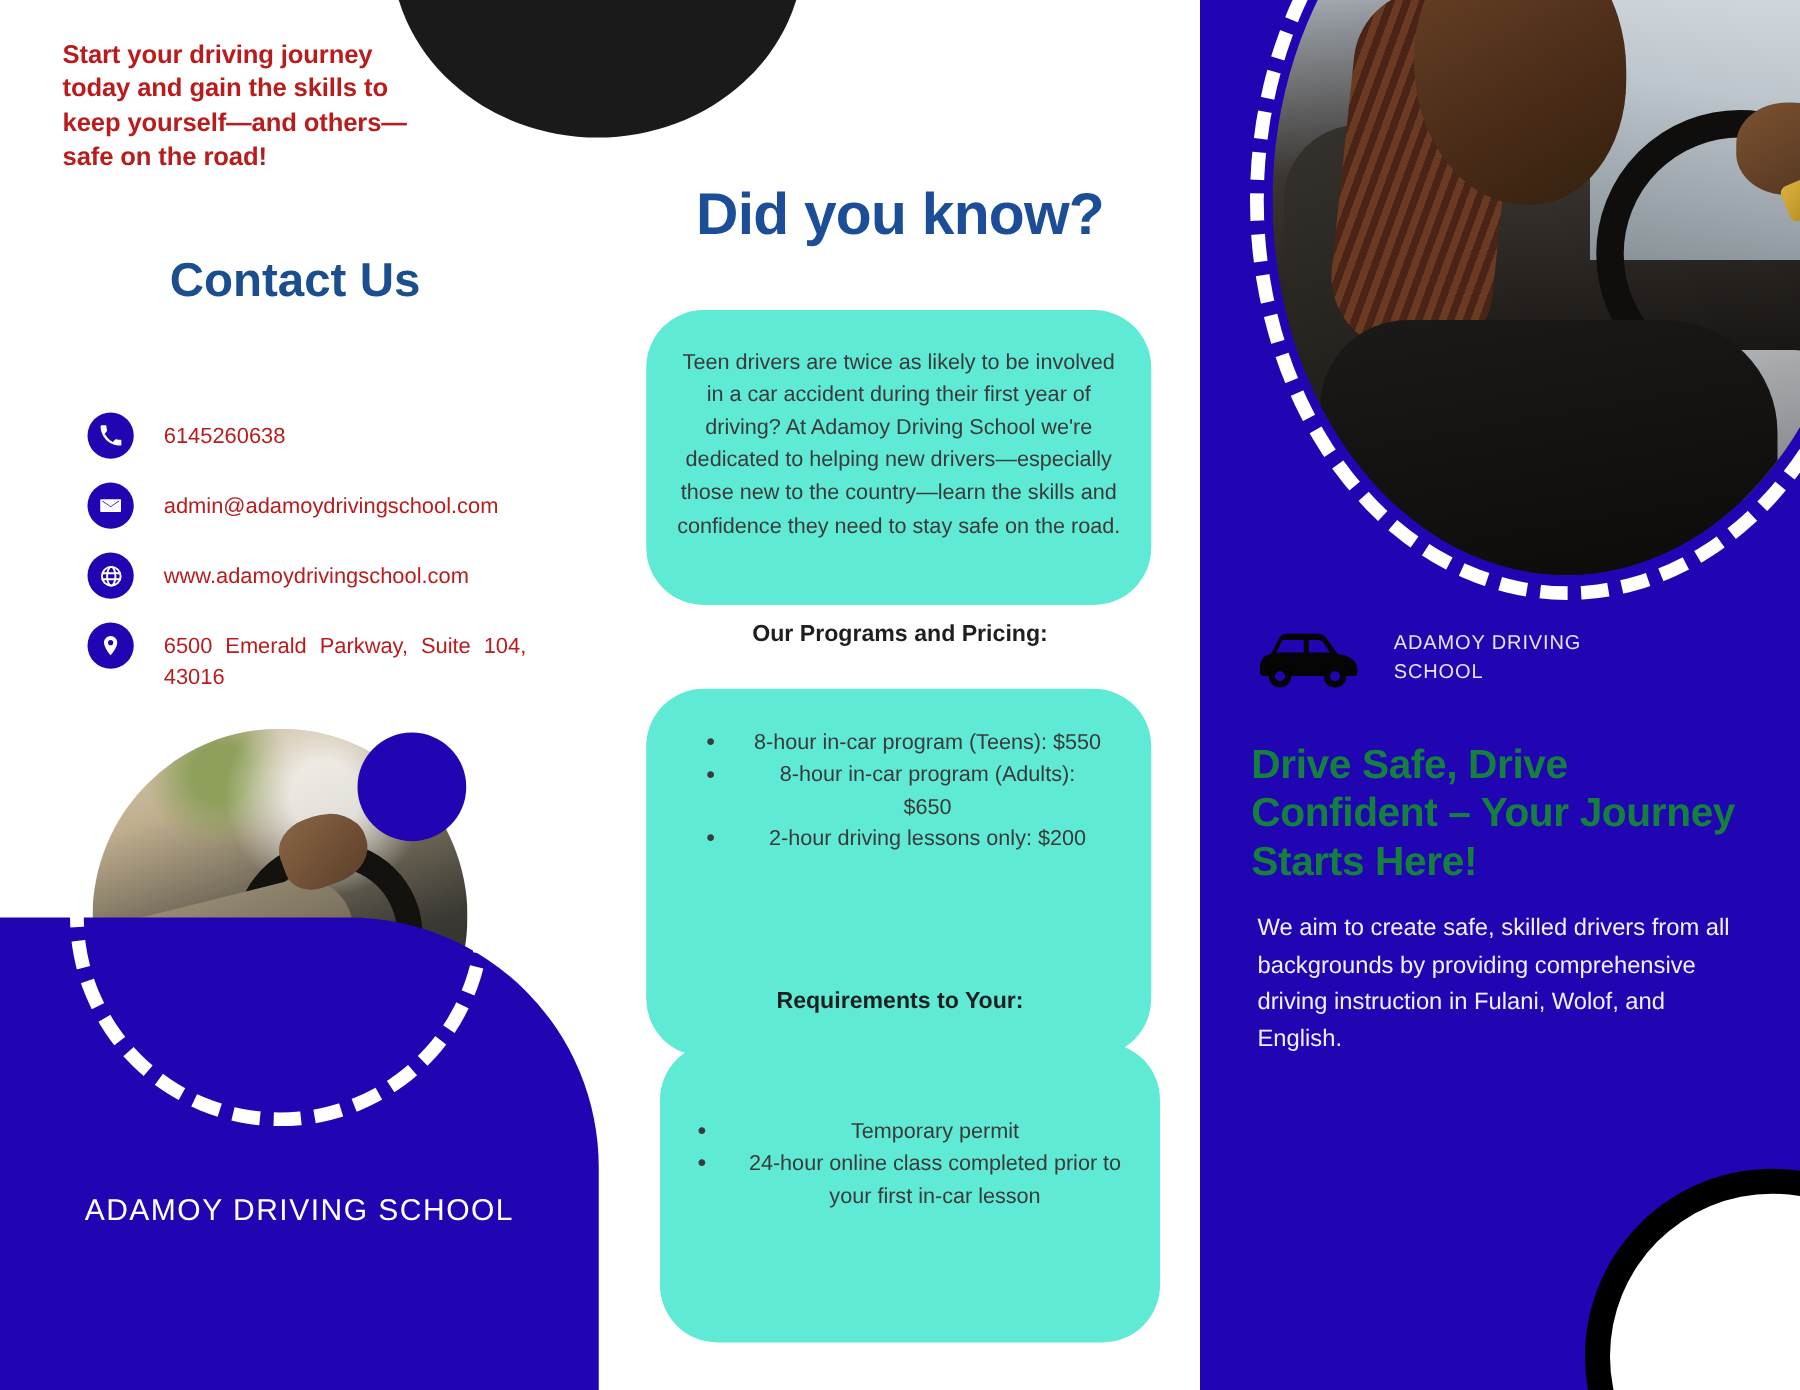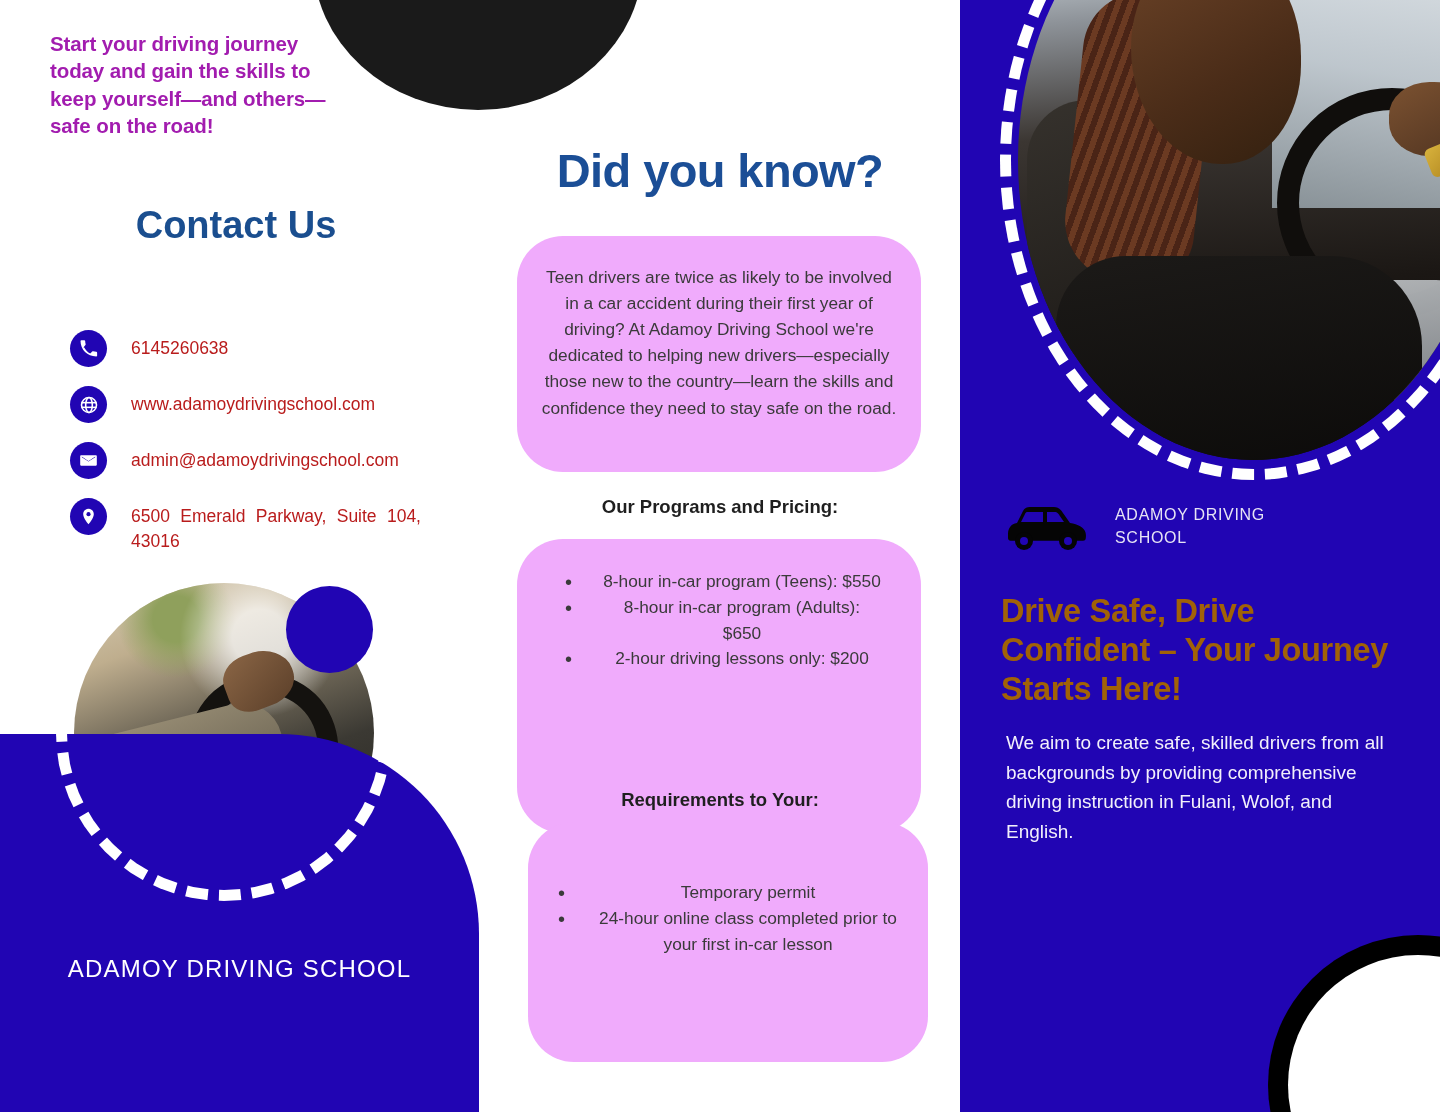--- a/index.html
+++ b/index.html
@@ -235,21 +235,21 @@
     width:260px; height:260px;
     border-radius:50%;
     background:#ffffff;
   }
 
   
   .lede {
     position:absolute;
     left:50px; top:30px;
     width:280px;
-    color:#a21caf;
+    color:#b91c1c;
     font-size:20.5px;
     font-weight:700;
     line-height:1.33;
     letter-spacing:-.1px;
   }
   .contact-title {
     position:absolute;
     left:36px; top:193px;
     width:400px;
     text-align:center;
@@ -297,22 +297,23 @@
     left:0; top:143px;
     width:480px;
     text-align:center;
     color:#1B4E96;
     font-size:47px;
     font-weight:700;
     letter-spacing:-.6px;
   }
   .card {
     position:absolute;
-    background:#f0abfc;
+    background:#5eead4;
     border-radius:46px;
+    margin-top:12px;
   }
   .card-fact {
     left:37px; top:236px;
     width:404px; height:236px;
     padding:28px 24px;
   }
   .card-fact p {
     color:#3a3a3a;
     font-size:17.3px;
     line-height:1.51;
@@ -369,21 +370,21 @@
     color:#E6E3F5;
     font-size:16px;
     line-height:1.45;
     letter-spacing:.7px;
     width:170px;
   }
   .rp-headline {
     position:absolute;
     left:1001px; top:592px;
     width:392px;
-    color:#a16207;
+    color:#15803d;
     font-size:32.5px;
     font-weight:700;
     line-height:1.2;
     letter-spacing:-.3px;
   }
   .rp-body {
     position:absolute;
     left:1006px; top:728px;
     width:382px;
     color:#F2F0FB;
@@ -406,42 +407,42 @@
 
   <div class="contact-list">
 
     <div class="crow">
       <span class="cicon">
         <svg width="19" height="19" viewBox="0 0 24 24" fill="#ffffff">
           <path d="M6.6 10.8c1.7 3.3 4.3 5.9 7.6 7.6l2.5-2.5c.3-.3.8-.4 1.2-.3 1.2.4 2.5.6 3.9.6.6 0 1.1.5 1.1 1.1V21c0 .6-.5 1.1-1.1 1.1C10.6 22.1 1.9 13.4 1.9 2.6 1.9 2 2.4 1.5 3 1.5h3.7c.6 0 1.1.5 1.1 1.1 0 1.3.2 2.6.6 3.9.1.4 0 .8-.3 1.2l-2.5 3.1z"></path>
         </svg>
       </span>
       <span class="ctext">6145260638</span>
+    </div>
+
+    <div class="crow">
+      <span class="cicon">
+        <svg width="19" height="19" viewBox="0 0 24 24" fill="#ffffff">
+          <path d="M2.5 5.5h19c.6 0 1 .4 1 1v11c0 .6-.4 1-1 1h-19c-.6 0-1-.4-1-1v-11c0-.6.4-1 1-1zm9.5 7.2L3.6 6.9v.9l8.4 5.6 8.4-5.6v-.9L12 12.7z"></path>
+          <path d="M3.3 6.3h17.4L12 12.2 3.3 6.3z"></path>
+        </svg>
+      </span>
+      <span class="ctext">admin@adamoydrivingschool.com</span>
     </div>
 
     <div class="crow">
       <span class="cicon">
         <svg width="20" height="20" viewBox="0 0 24 24" fill="none" stroke="#ffffff" stroke-width="1.9">
           <circle cx="12" cy="12" r="9"></circle>
           <ellipse cx="12" cy="12" rx="4" ry="9"></ellipse>
           <line x1="3" y1="9.2" x2="21" y2="9.2"></line>
           <line x1="3" y1="14.8" x2="21" y2="14.8"></line>
         </svg>
       </span>
       <span class="ctext">www.adamoydrivingschool.com</span>
-    </div>
-
-    <div class="crow">
-      <span class="cicon">
-        <svg width="19" height="19" viewBox="0 0 24 24" fill="#ffffff">
-          <path d="M2.5 5.5h19c.6 0 1 .4 1 1v11c0 .6-.4 1-1 1h-19c-.6 0-1-.4-1-1v-11c0-.6.4-1 1-1zm9.5 7.2L3.6 6.9v.9l8.4 5.6 8.4-5.6v-.9L12 12.7z"></path>
-          <path d="M3.3 6.3h17.4L12 12.2 3.3 6.3z"></path>
-        </svg>
-      </span>
-      <span class="ctext">admin@adamoydrivingschool.com</span>
     </div>
 
     <div class="crow">
       <span class="cicon">
         <svg width="19" height="19" viewBox="0 0 24 24" fill="#ffffff">
           <path d="M12 2.3c-3.7 0-6.7 3-6.7 6.7 0 5 6.7 12.7 6.7 12.7s6.7-7.7 6.7-12.7c0-3.7-3-6.7-6.7-6.7z"></path>
           <circle cx="12" cy="9" r="2.6" fill="#2105B3"></circle>
         </svg>
       </span>
       <span class="ctext addr">6500 Emerald Parkway, Suite 104, 43016</span>

